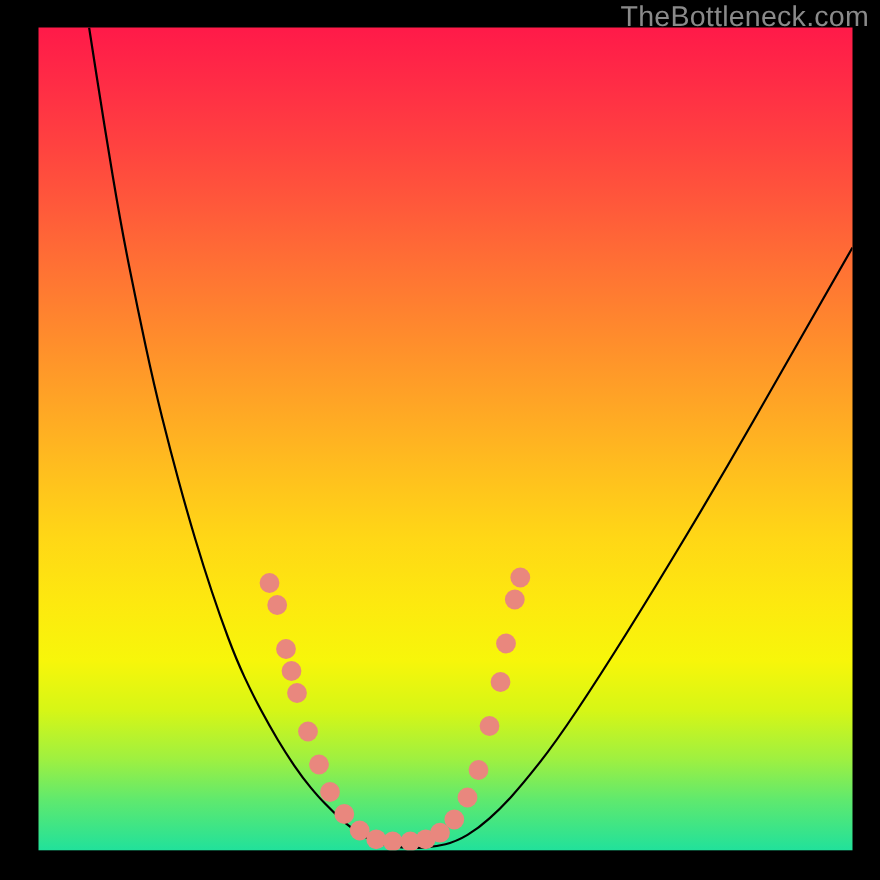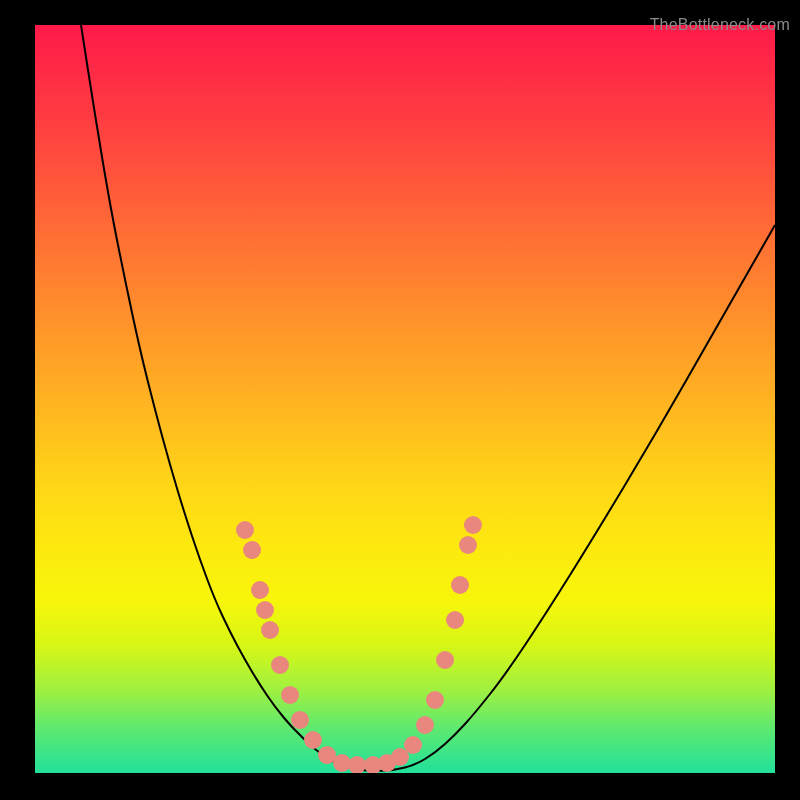--- a/index.html
+++ b/index.html
@@ -47,24 +47,24 @@
   .curve {
     position: absolute;
     left: 0;
     top: 0;
     width: 740px;
     height: 748px;
     pointer-events: none;
   }
   .watermark {
     position: absolute;
-    top: 16px;
+    top: 0;
     right: 10px;
     color: #8a8a8a;
-    font-size: 16px;
+    font-size: 26px;
     font-weight: 500;
     letter-spacing: 0.2px;
   }
 </style>
 </head>
 <body>
 
 <div class="frame">
   <div class="plot">
     <svg class="curve" viewBox="0 0 740 748" preserveAspectRatio="none">

